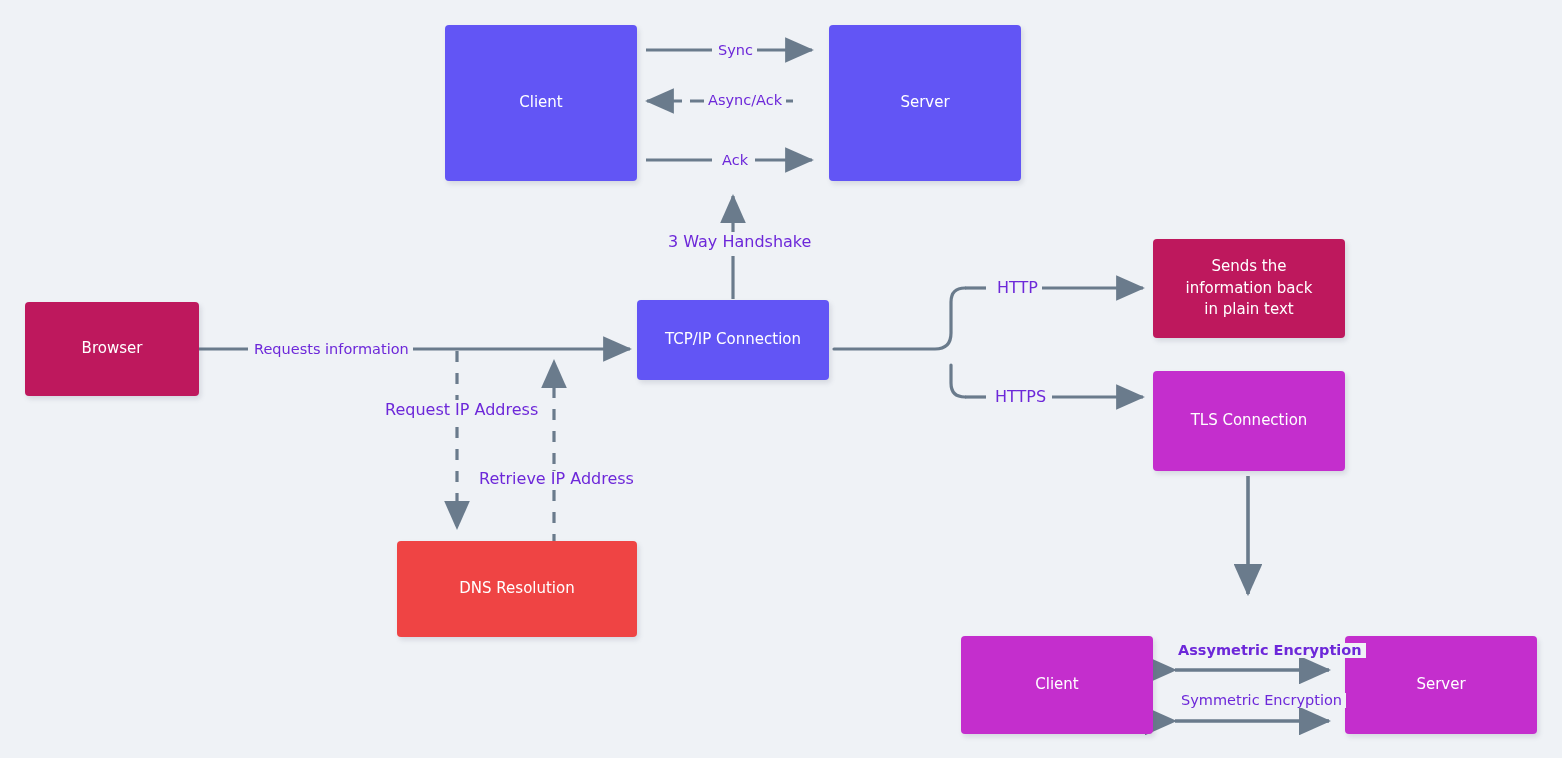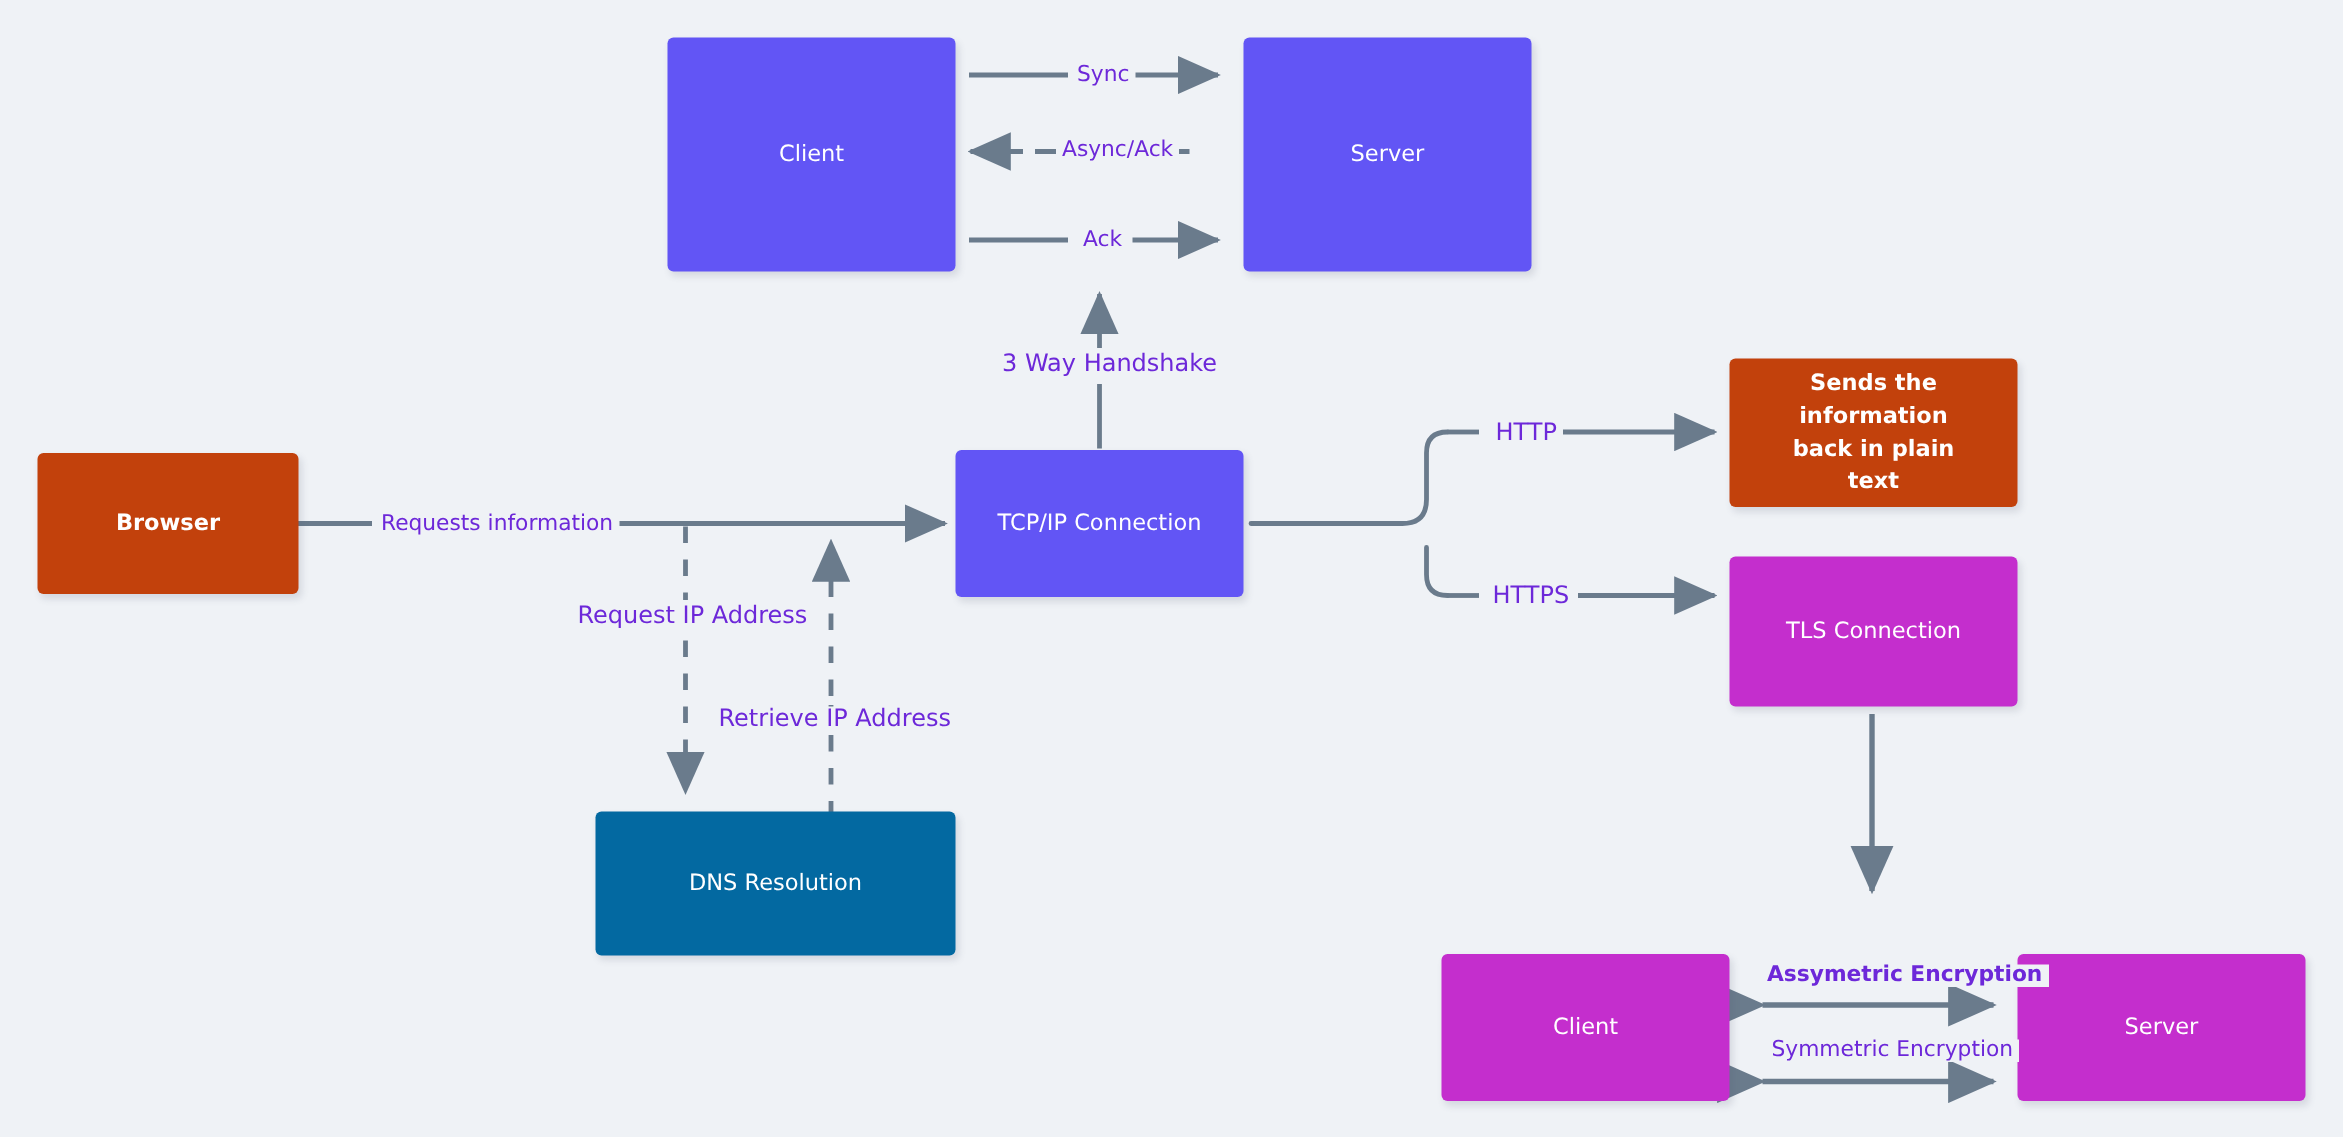--- a/index.html
+++ b/index.html
@@ -24,22 +24,22 @@
     border-radius: 4px;
     color: #ffffff;
     font-size: 15px;
     font-weight: 500;
     line-height: 1.45;
     box-sizing: border-box;
     padding: 6px 24px;
     box-shadow: 2px 3px 5px rgba(80, 90, 110, 0.16);
   }
   .node-indigo { background: #6255f5; }
-  .node-slate  { background: #c2410c; font-weight: bold; }
-  .node-brick  { background: #0369a1; align-items: center; }
+  .node-slate  { background: #be185d; }
+  .node-brick  { background: #ef4444; align-items: center; }
   .node-magenta{ background: #c42ecd; }
 
   .edge-label {
     position: absolute;
     color: #6d28d9;
     font-size: 14.5px;
     font-weight: 400;
     white-space: nowrap;
     background: #eff2f6;
     padding: 0 4px;
@@ -159,21 +159,21 @@
   </div>
 
   <div class="node node-indigo" style="left:829px; top:25px; width:192px; height:156px;">
     <span>Server</span>
   </div>
 
   <div class="node node-slate" style="left:25px; top:302px; width:174px; height:94px;">
     <span>Browser</span>
   </div>
 
-  <div class="node node-indigo" style="left:637px; top:300px; width:192px; height:98px;">
+  <div class="node node-indigo" style="left:637px; top:300px; width:192px; height:80px;">
     <span>TCP/IP Connection</span>
   </div>
 
   <div class="node node-brick" style="left:397px; top:541px; width:240px; height:96px;">
     <span>DNS Resolution</span>
   </div>
 
   <div class="node node-slate" style="left:1153px; top:239px; width:192px; height:99px;">
     <span style="max-width:150px;">Sends the information back in plain text</span>
   </div>

